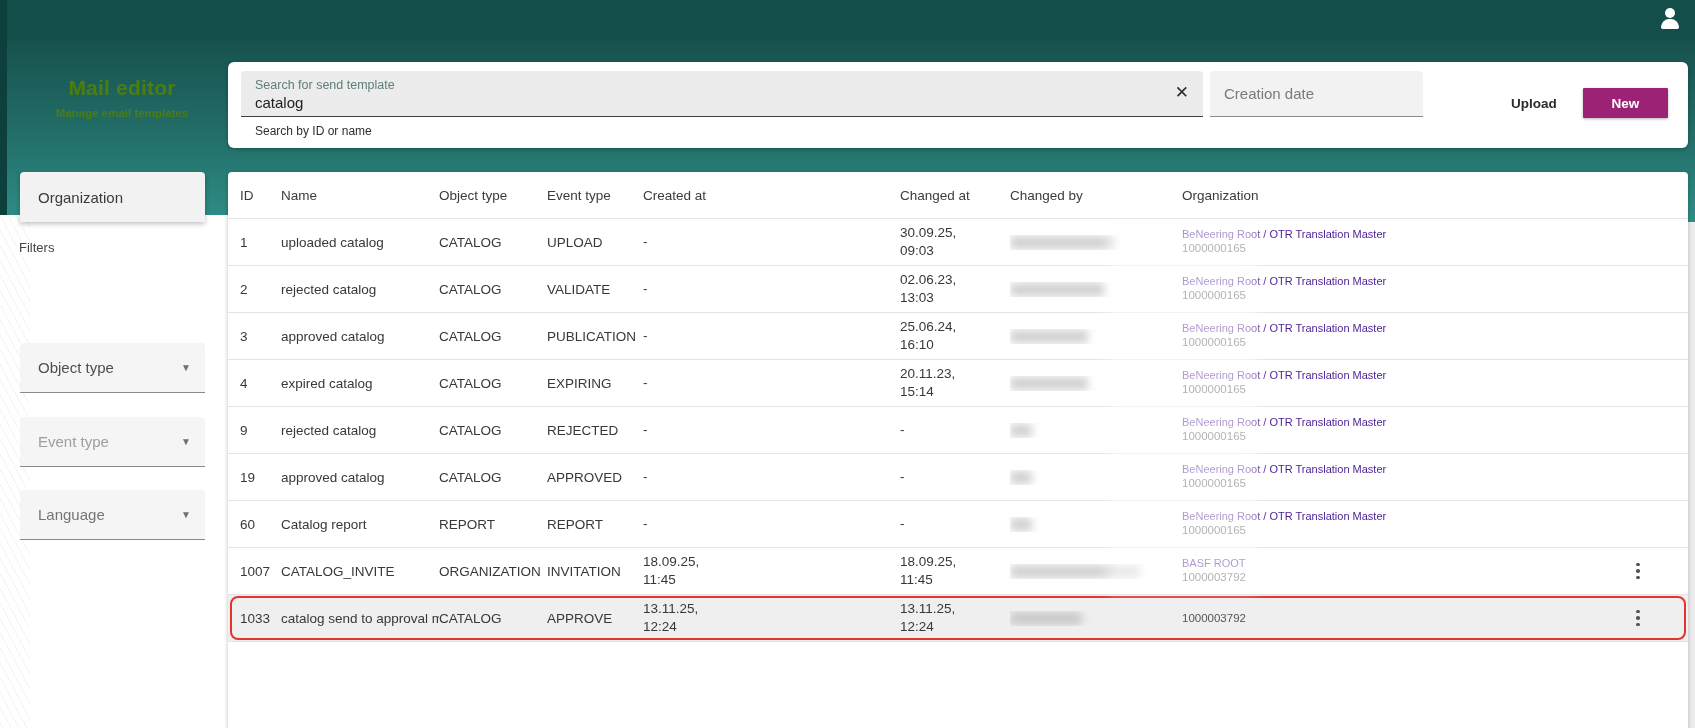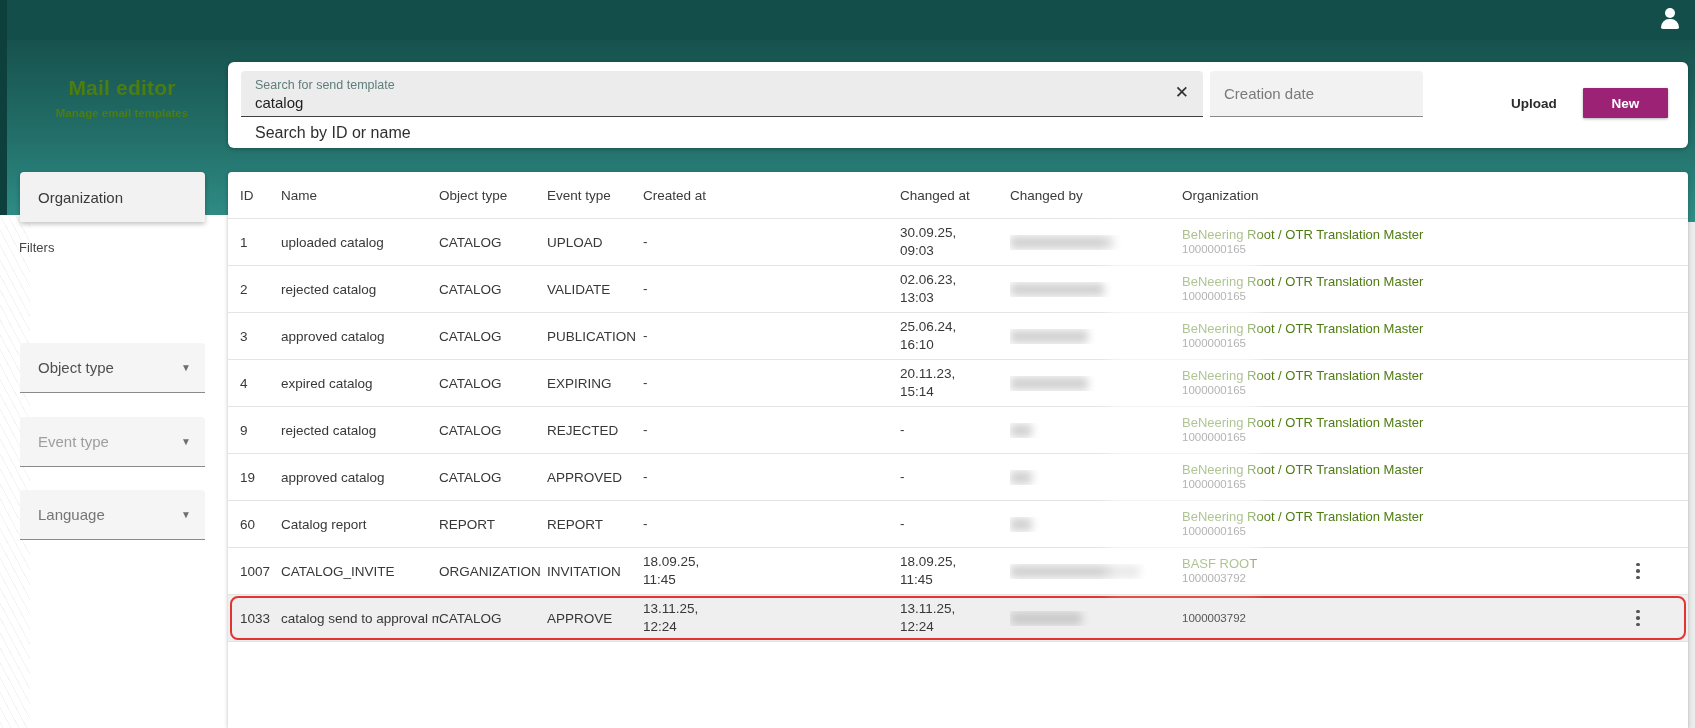--- a/index.html
+++ b/index.html
@@ -39,21 +39,21 @@
   #f-lang    { top:450px; color:#757575; }
 
   
   .search-card { position:absolute; left:228px; top:62px; width:1460px; height:86px; background:#fff;
     border-radius:6px; box-shadow:0 1px 4px rgba(0,0,0,.3); z-index:3; }
   .search-field { position:absolute; left:13px; top:9px; width:962px; height:46px; background:#ececec;
     border-bottom:1.5px solid #3f3f3f; border-radius:4px 4px 0 0; cursor:text; }
   .search-field .flabel { position:absolute; left:14px; top:7px; font-size:12.5px; color:#5f7d7a; }
   .search-field .fvalue { position:absolute; left:14px; top:23px; font-size:15px; font-weight:500; color:#212121; }
   .clear-btn { position:absolute; right:14px; top:13px; font-size:17px; color:#2f2f2f; cursor:pointer; line-height:1; }
-  .search-hint { position:absolute; left:27px; top:62px; font-size:16px; color:#2f2f2f; }
+  .search-hint { position:absolute; left:27px; top:62px; font-size:12px; color:#2f2f2f; }
   .date-field { position:absolute; left:982px; top:9px; width:213px; height:46px; background:#f2f2f2;
     border-bottom:1px solid #8a8a8a; border-radius:4px 4px 0 0; cursor:pointer;
     display:flex; align-items:center; padding-left:14px; font-size:15px; color:#7a7a7a; }
   .upload-btn { position:absolute; left:1265px; top:26px; height:30px; padding:0 18px;
     display:flex; align-items:center; font-size:13.5px; font-weight:700; color:#2b2b2b;
     background:transparent; border:none; cursor:pointer; }
   .new-btn { position:absolute; left:1355px; top:26px; width:85px; height:30px; background:#9c2276;
     border:none; border-radius:1px; color:#fff; font-size:13.5px; font-weight:700; cursor:pointer;
     font-family:"Liberation Sans",sans-serif; box-shadow:0 1px 3px rgba(0,0,0,.3); }
 
@@ -62,21 +62,21 @@
     border-radius:4px 4px 0 0; box-shadow:0 1px 4px rgba(0,0,0,.25); z-index:2; }
   .tgrid { display:grid; grid-template-columns:41px 158px 108px 96px 257px 110px 172px 1fr 64px;
     align-items:center; padding-left:12px; height:47px; border-bottom:1px solid #e4e4e4; }
   .thead { font-size:13.5px; font-weight:500; color:#3b3b3b; }
   .trow { font-size:13.5px; color:#383838; position:relative; cursor:pointer; }
   .trow .cell { padding-right:10px; overflow:hidden; white-space:nowrap; }
   .trow .date { white-space:pre-line; line-height:1.3; }
   .trow.highlighted { background:#efefef; }
   .trow.highlighted::after { content:""; position:absolute; left:2px; right:2px; top:1px; bottom:1px;
     border:2.5px solid #e3342f; border-radius:8px; pointer-events:none; }
-  .orgcell .orgname { font-size:13px; color:#4d7c0f; line-height:1.2; white-space:nowrap; }
+  .orgcell .orgname { font-size:11px; color:#4c1d95; line-height:1.2; white-space:nowrap; }
   .orgcell .orgnum { font-size:11.5px; color:#555; line-height:1.3; }
   .redact { display:inline-block; height:13px; background:#a9a9a9; border-radius:3px;
     filter:blur(4px); opacity:.55; vertical-align:middle; }
   .menu-btn { width:28px; height:28px; border:none; background:transparent; cursor:pointer;
     display:flex; flex-direction:column; align-items:center; justify-content:center; gap:3px; }
   .menu-btn i { width:3.5px; height:3.5px; border-radius:50%; background:#555; }
   .blur-overlay { position:absolute; left:880px; top:50px; width:150px; height:370px;
     background:rgba(255,255,255,.55); filter:blur(7px); pointer-events:none; z-index:4; }
 </style>
 </head>

